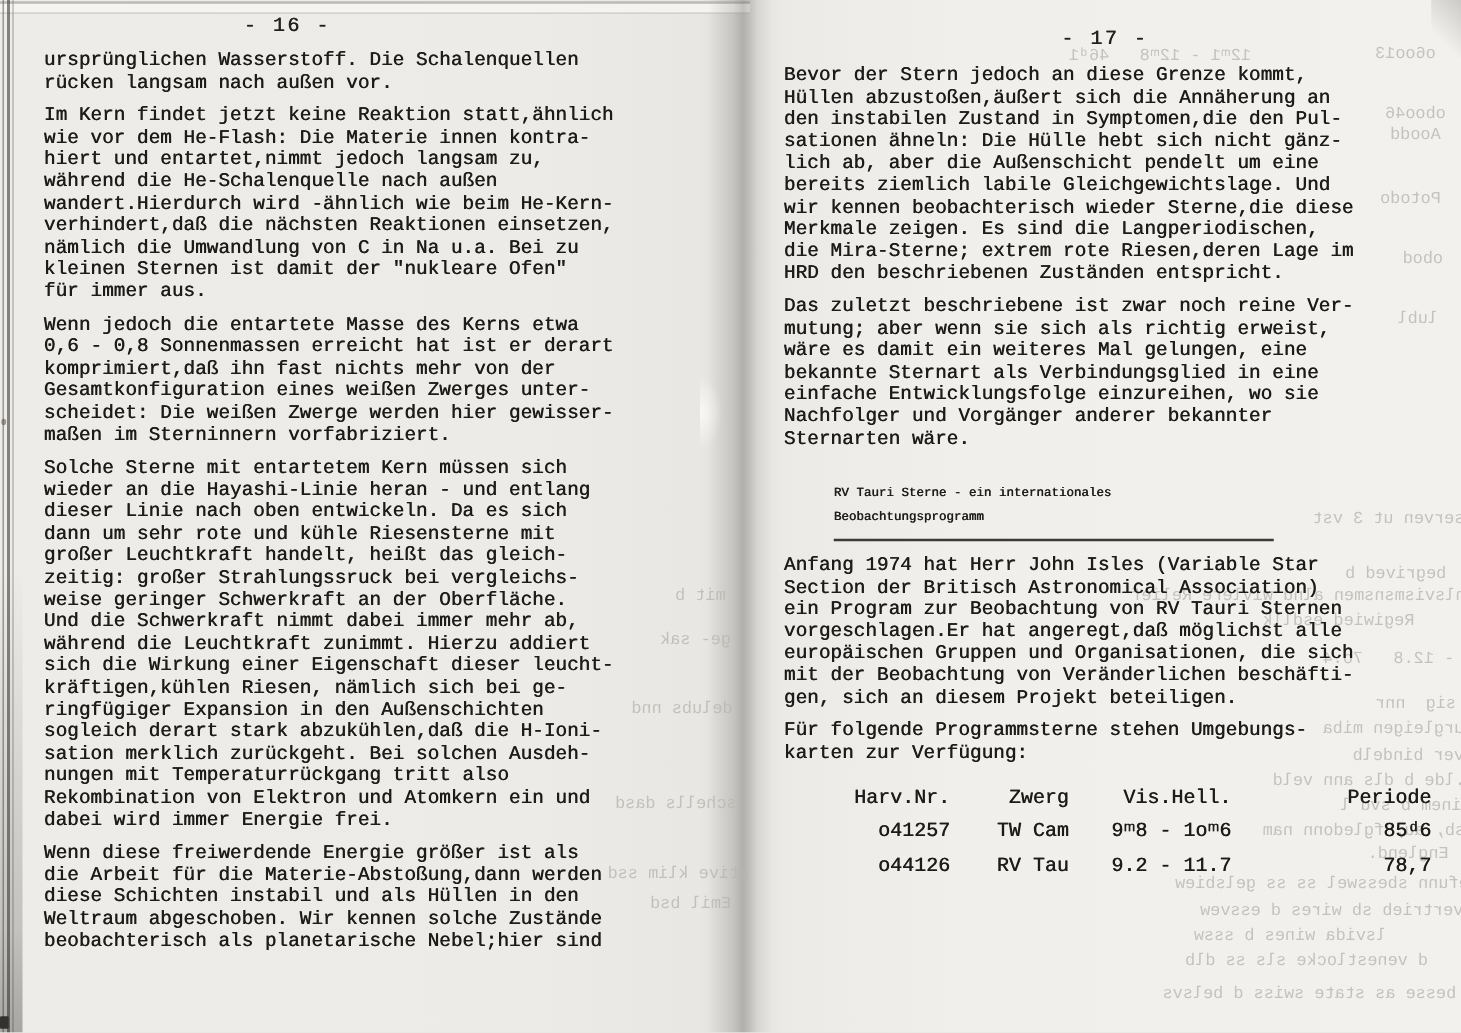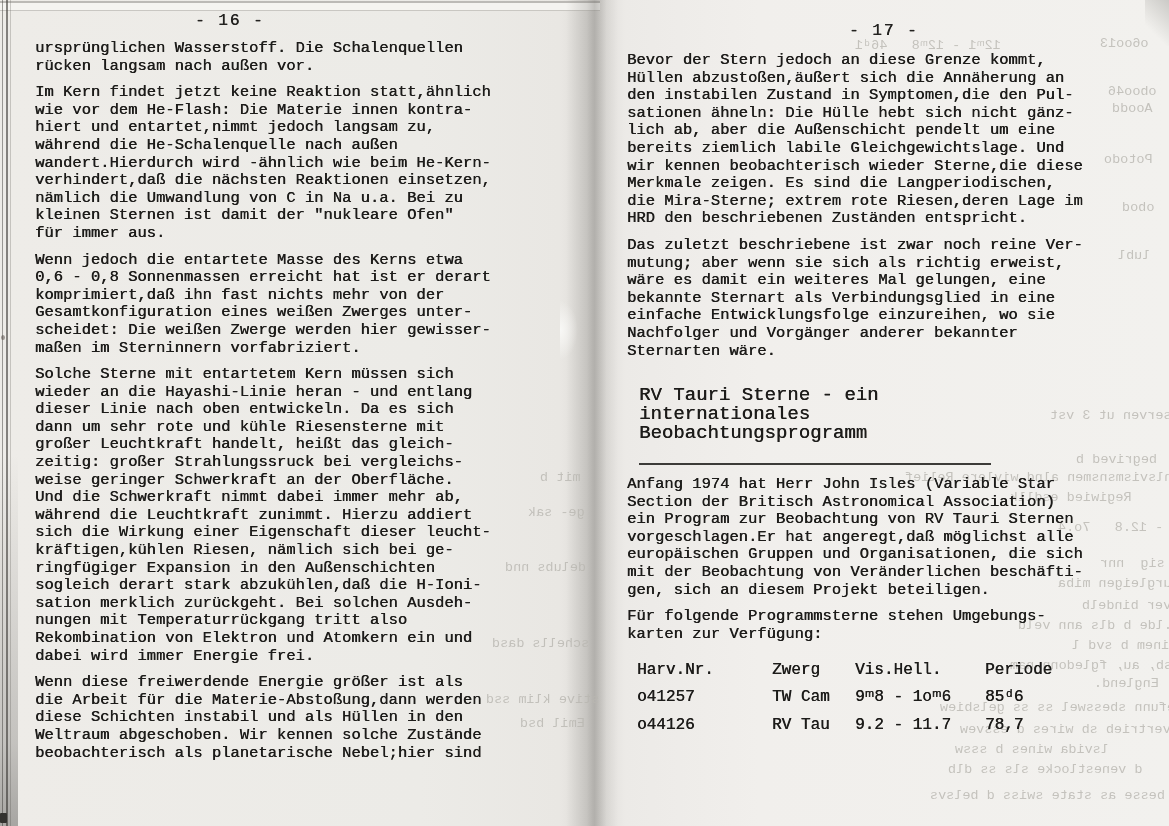--- a/index.html
+++ b/index.html
@@ -69,33 +69,33 @@
   .pagenum-right{left:222px;top:-30px;}
   .par{
     white-space:pre-line;
     font-size:15.5px;line-height:17.6px;
     margin:0 0 9px 0;
     color:#1d1c1a;
     text-shadow:.4px 0 currentColor;
   }
   .section-heading{
     white-space:pre-line;
-    font-size:19px;line-height:19px;
+    font-size:10px;line-height:19px;
     color:#1d1c1a;text-shadow:.4px 0 currentColor;
-    margin:26px 0 0 12px;
+    margin:26px 0 0 40px;
     width:352px;
-    padding-bottom:20px;
+    padding-bottom:7px;
     border-bottom:2px solid #3c3b38;
   }
   .par-after-heading{margin-top:11px;}
   .star-table{
     margin-top:14px;padding-left:10px;
     font-size:16px;color:#1d1c1a;text-shadow:.4px 0 currentColor;
   }
-  .t-row{display:grid;grid-template-columns:123px 95px 130px 1fr;line-height:28px;}
+  .t-row{display:grid;grid-template-columns:123px 95px 130px 1fr;line-height:28px;text-align:right;}
   .t-row.head{line-height:26px;}
   .t-cell{white-space:pre;}
   .t-cell.c1{padding-left:12px;}
   .t-cell.c2{padding-left:0px;}
   
   .bleed{
     position:absolute;
     color:#b9b7b1;
     font-size:13.5px;line-height:16px;
     white-space:pre;

